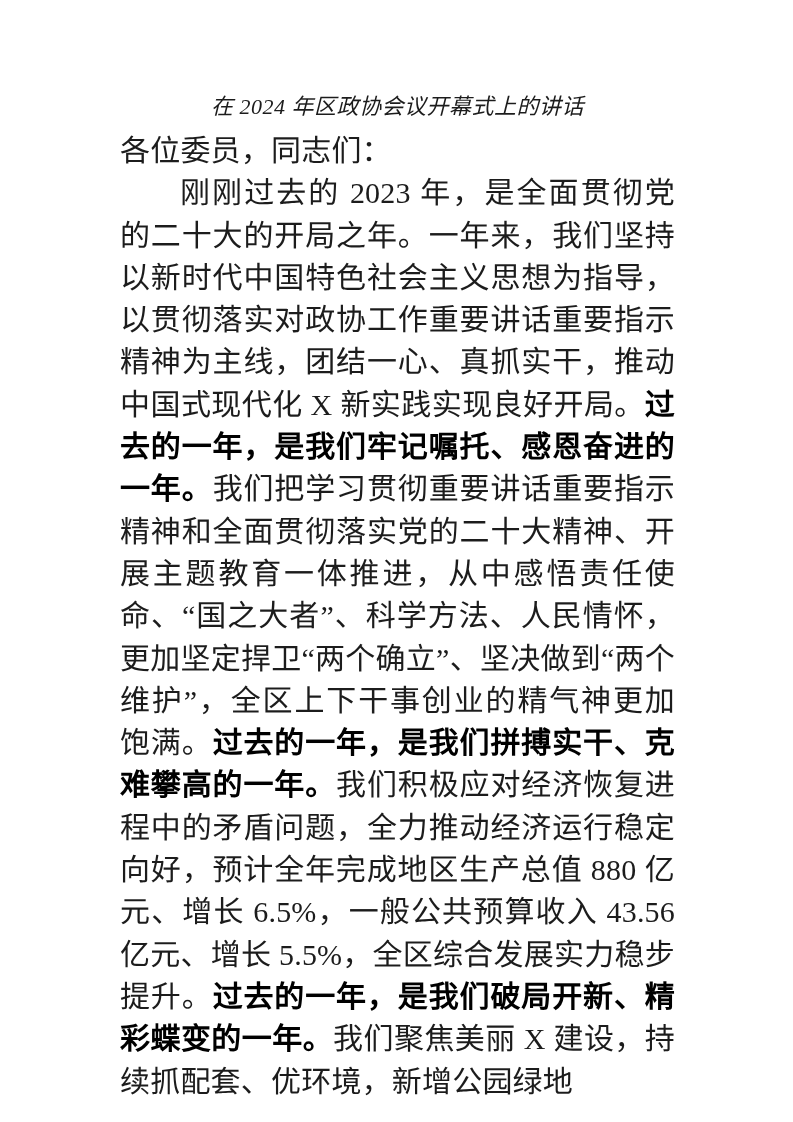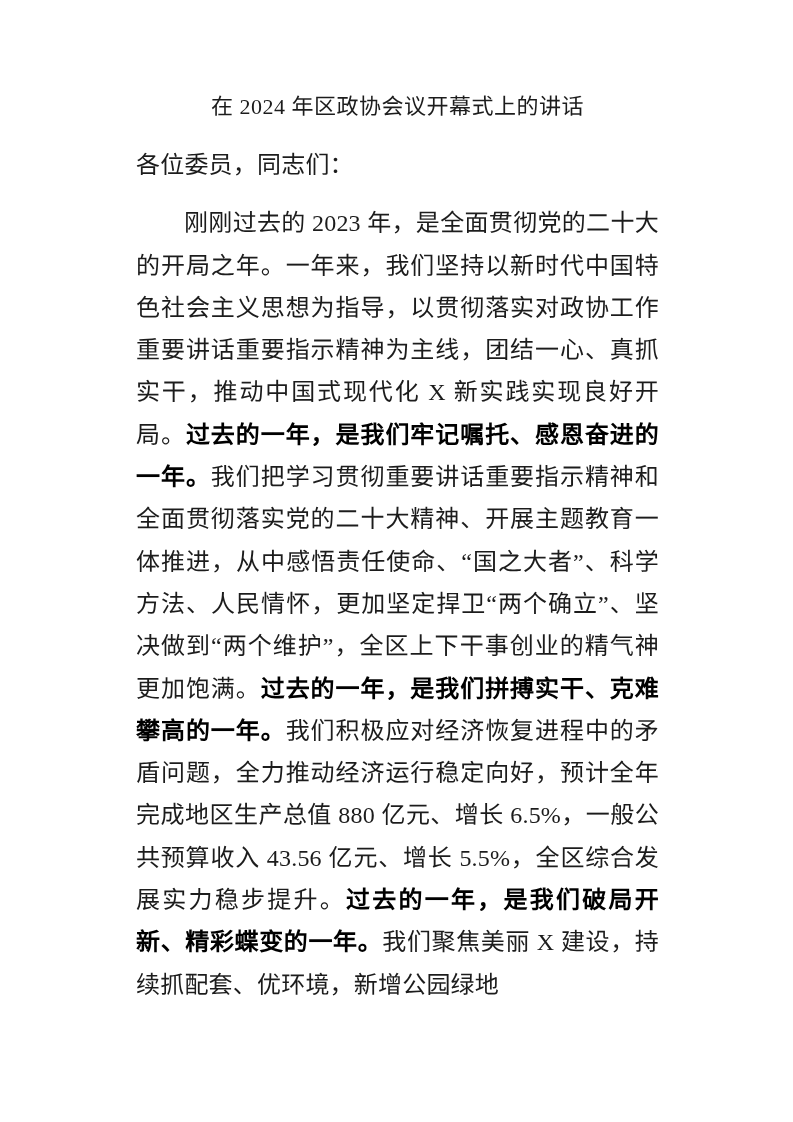--- a/index.html
+++ b/index.html
@@ -21,25 +21,26 @@
     padding: 86px 118px 0 120px;
     background: #ffffff;
   }
   .doc-title {
     font-size: 22px;
     font-weight: normal;
     text-align: center;
     margin: 0 0 2px 0;
     line-height: 42px;
     letter-spacing: 0.5px;
+    font-style: italic;
   }
   .para {
-    font-size: 24px;
+    font-size: 30px;
     line-height: 42.3px;
-    margin: 16px;
+    margin: 0;
     text-align: justify;
     text-justify: inter-ideograph;
     letter-spacing: 0.2px;
   }
   .para.indent {
     text-indent: 2em;
   }
   .bold-run {
     font-weight: bold;
     color: #000000;

